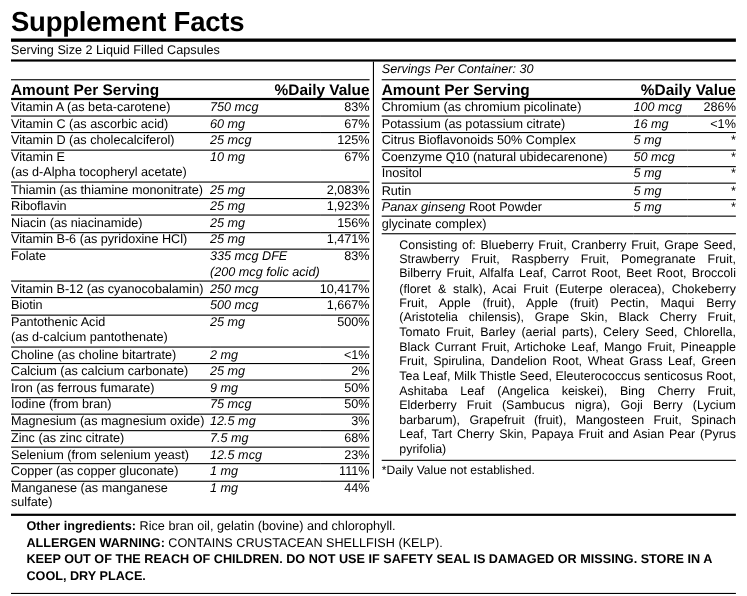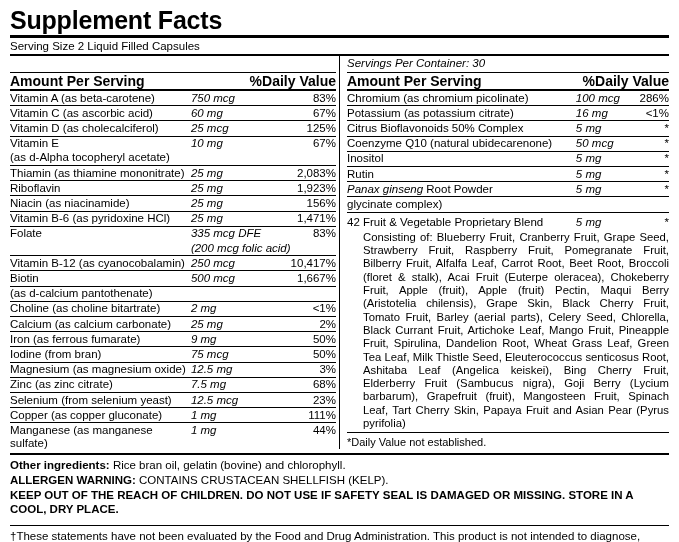--- a/index.html
+++ b/index.html
@@ -101,21 +101,21 @@
     text-align: justify;
     padding: 1px 0 2px 16px;
   }
   .ital { font-style: italic; }
   .dv-note {
     font-size: 11px;
     line-height: 14px;
     padding: 2px 0 0 0;
   }
   .footer {
-    margin: 3px 2px 0 2px;
+    margin: 3px 2px 0 16px;
     font-size: 11.5px;
     line-height: 14.5px;
   }
   .footer b { font-weight: bold; }
   .foot-row { margin-bottom: 0.5px; }
   .allcaps-warn {
     font-weight: bold;
     line-height: 14.5px;
   }
   .disclaimer {
@@ -207,20 +207,25 @@
           <tr>
               <td class="nm">Vitamin B-12 (as cyanocobalamin)</td>
               <td class="amt">250 mcg</td>
               <td class="dv">10,417%</td>
             </tr>
           <tr>
               <td class="nm">Biotin</td>
               <td class="amt">500 mcg</td>
               <td class="dv">1,667%</td>
             </tr>
+          <tr class="noline">
+              <td class="nm">Pantothenic Acid</td>
+              <td class="amt">25 mg</td>
+              <td class="dv">500%</td>
+            </tr>
           <tr>
               <td class="nm sub">(as d-calcium pantothenate)</td>
               <td class="amt"></td>
               <td class="dv"></td>
             </tr>
           <tr>
               <td class="nm">Choline (as choline bitartrate)</td>
               <td class="amt">2 mg</td>
               <td class="dv">&lt;1%</td>
             </tr>
@@ -313,25 +318,20 @@
             <td class="amt">5 mg</td>
               <td class="dv">*</td>
           </tr>
           <tr>
               <td class="nm sub">glycinate complex)</td>
               <td class="amt"></td>
               <td class="dv"></td>
             </tr>
           <tr class="spacer-row">
               <td colspan="3"></td>
-            </tr>
-          <tr class="noline">
-              <td class="nm blend-name">42 Fruit &amp; Vegetable Proprietary Blend</td>
-              <td class="amt">5 mg</td>
-              <td class="dv">*</td>
             </tr>
         </tbody>
       </table>
       <div class="blend-body">Consisting of: Blueberry Fruit, Cranberry Fruit, Grape Seed, Strawberry Fruit, Raspberry Fruit, Pomegranate Fruit, Bilberry Fruit, Alfalfa Leaf, Carrot Root, Beet Root, Broccoli (floret &amp; stalk), Acai Fruit (Euterpe oleracea), Chokeberry Fruit, Apple (fruit), Apple (fruit) Pectin, Maqui Berry (Aristotelia chilensis), Grape Skin, Black Cherry Fruit, Tomato Fruit, Barley (aerial parts), Celery Seed, Chlorella, Black Currant Fruit, Artichoke Leaf, Mango Fruit, Pineapple Fruit, Spirulina, Dandelion Root, Wheat Grass Leaf, Green Tea Leaf, Milk Thistle Seed, Eleuterococcus senticosus Root, Ashitaba Leaf (Angelica keiskei), Bing Cherry Fruit, Elderberry Fruit (Sambucus nigra), Goji Berry (Lycium barbarum), Grapefruit (fruit), Mangosteen Fruit, Spinach Leaf, Tart Cherry Skin, Papaya Fruit and Asian Pear (Pyrus pyrifolia)</div>
       <div class="rule-thin" style="margin:0;"></div>
       <div class="dv-note">*Daily Value not established.</div>
     </div>
 
   </div>
 

